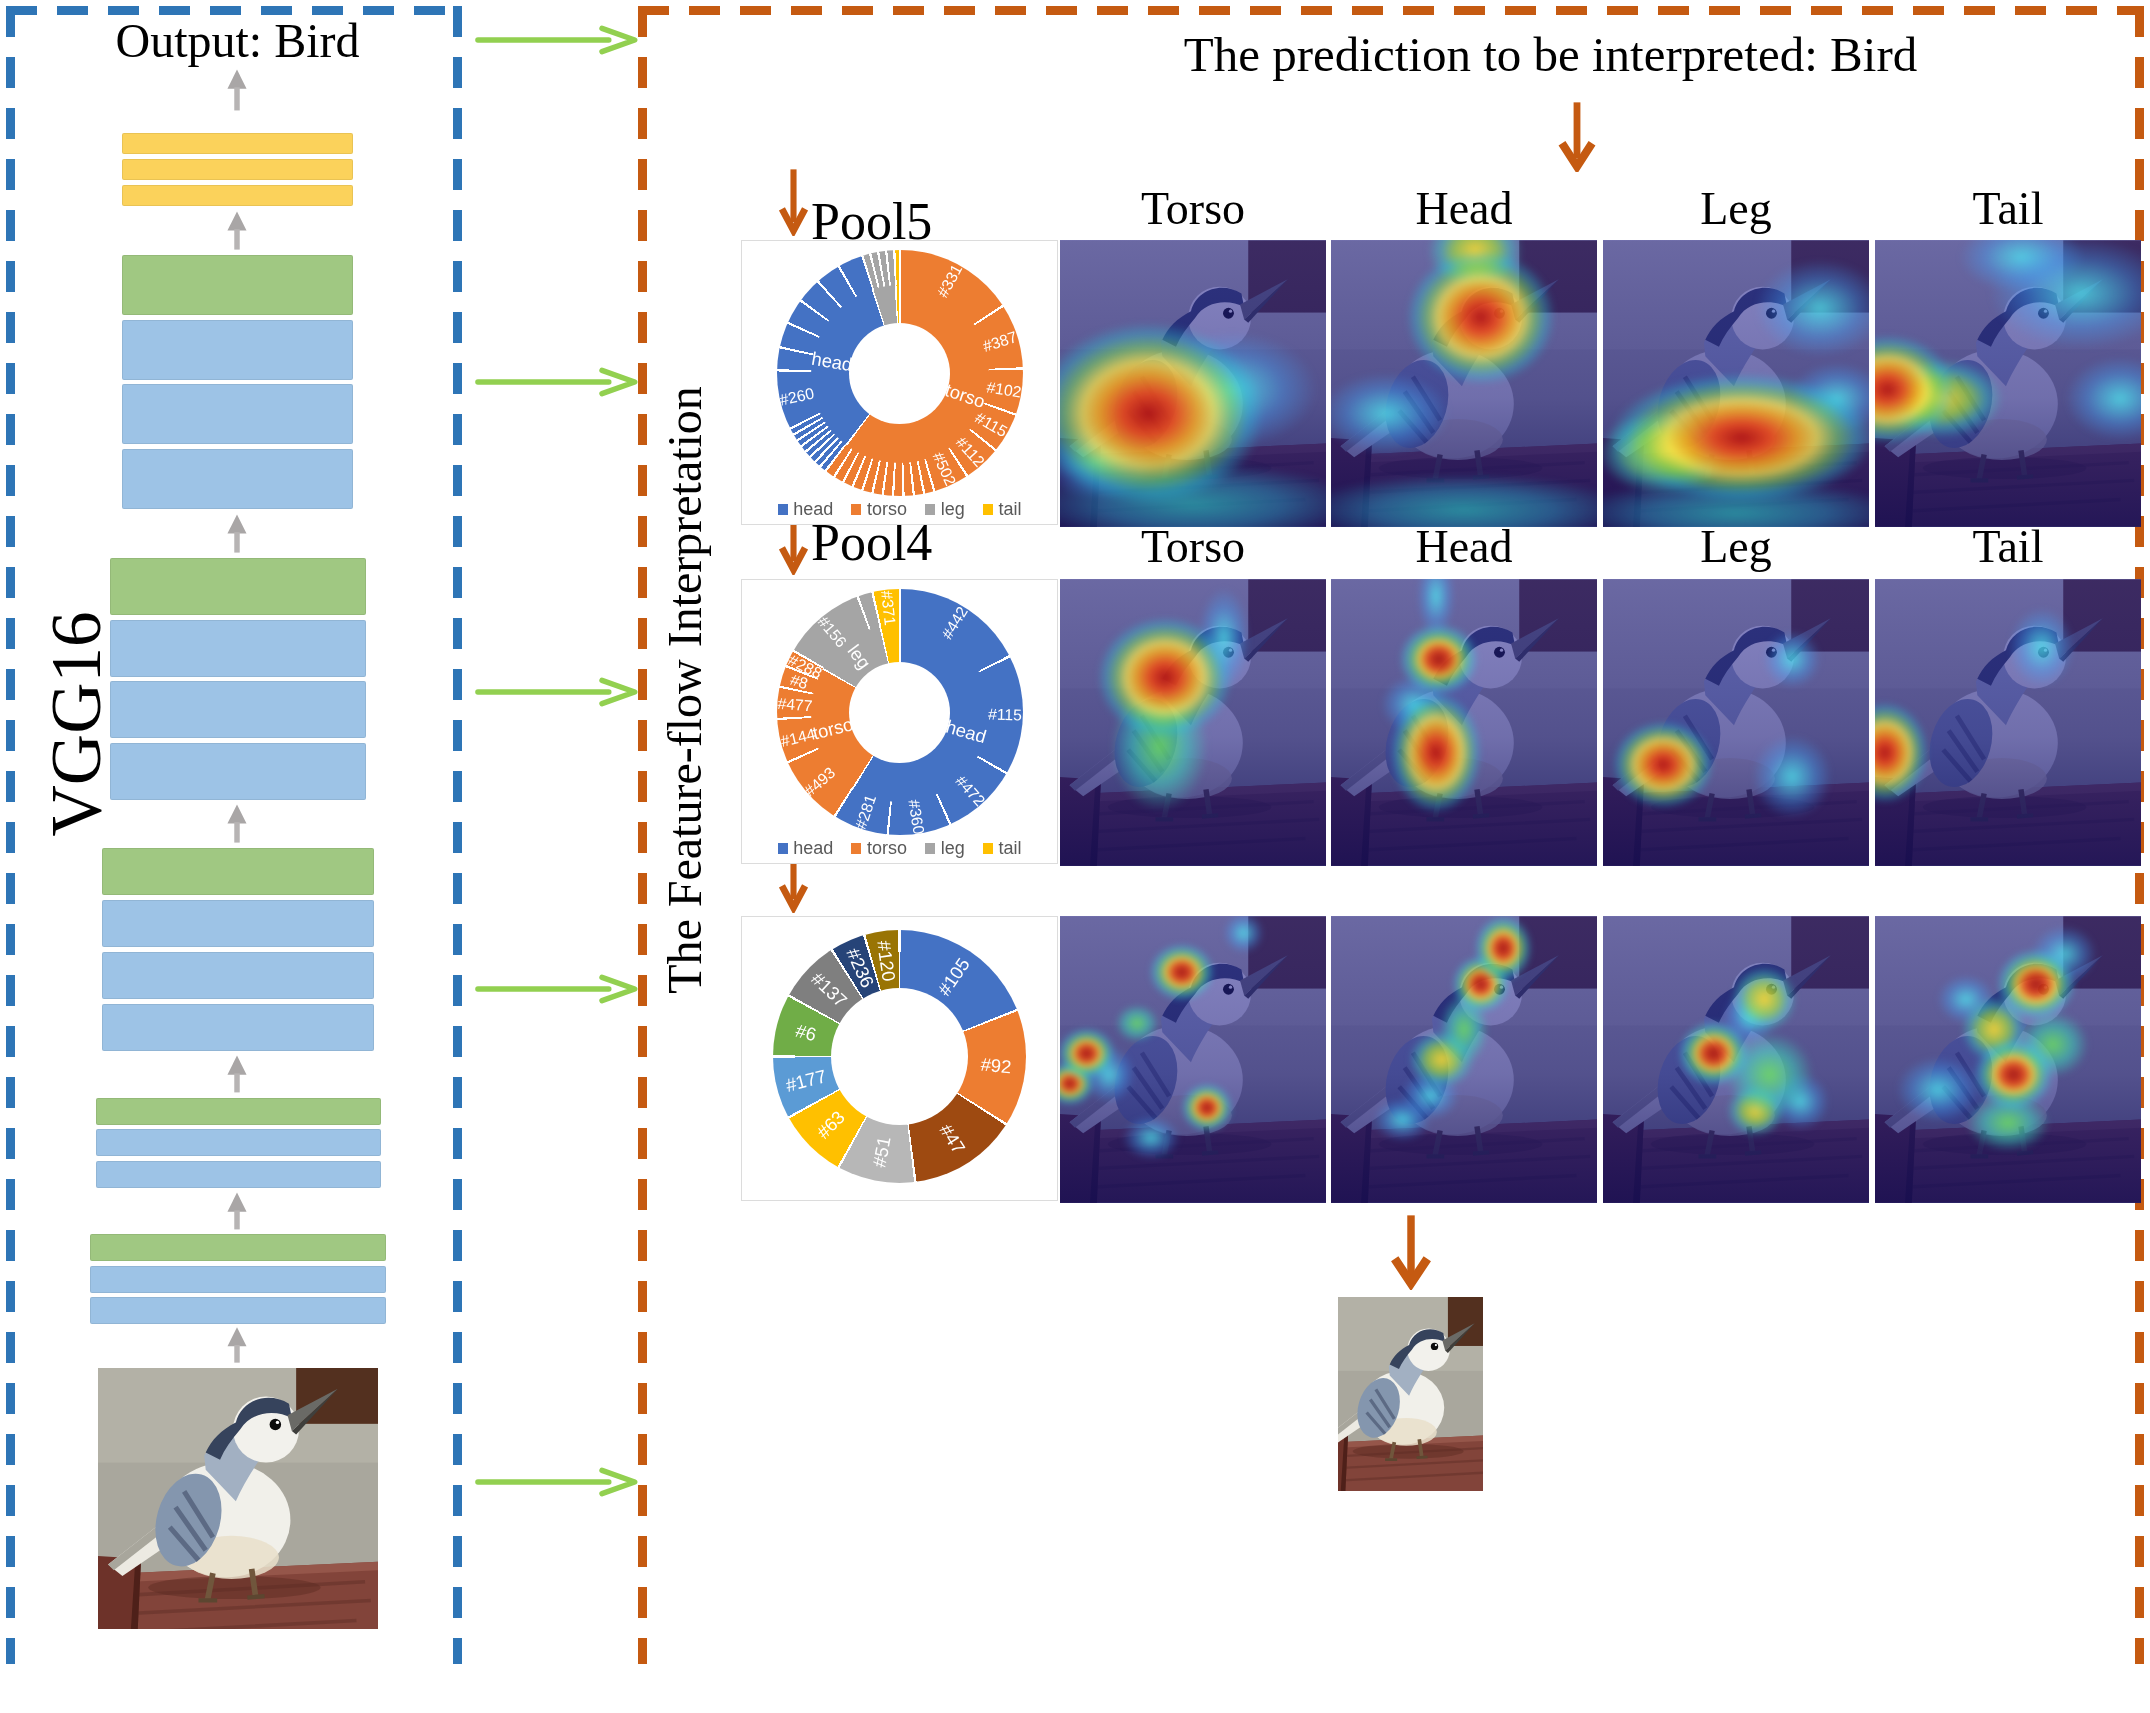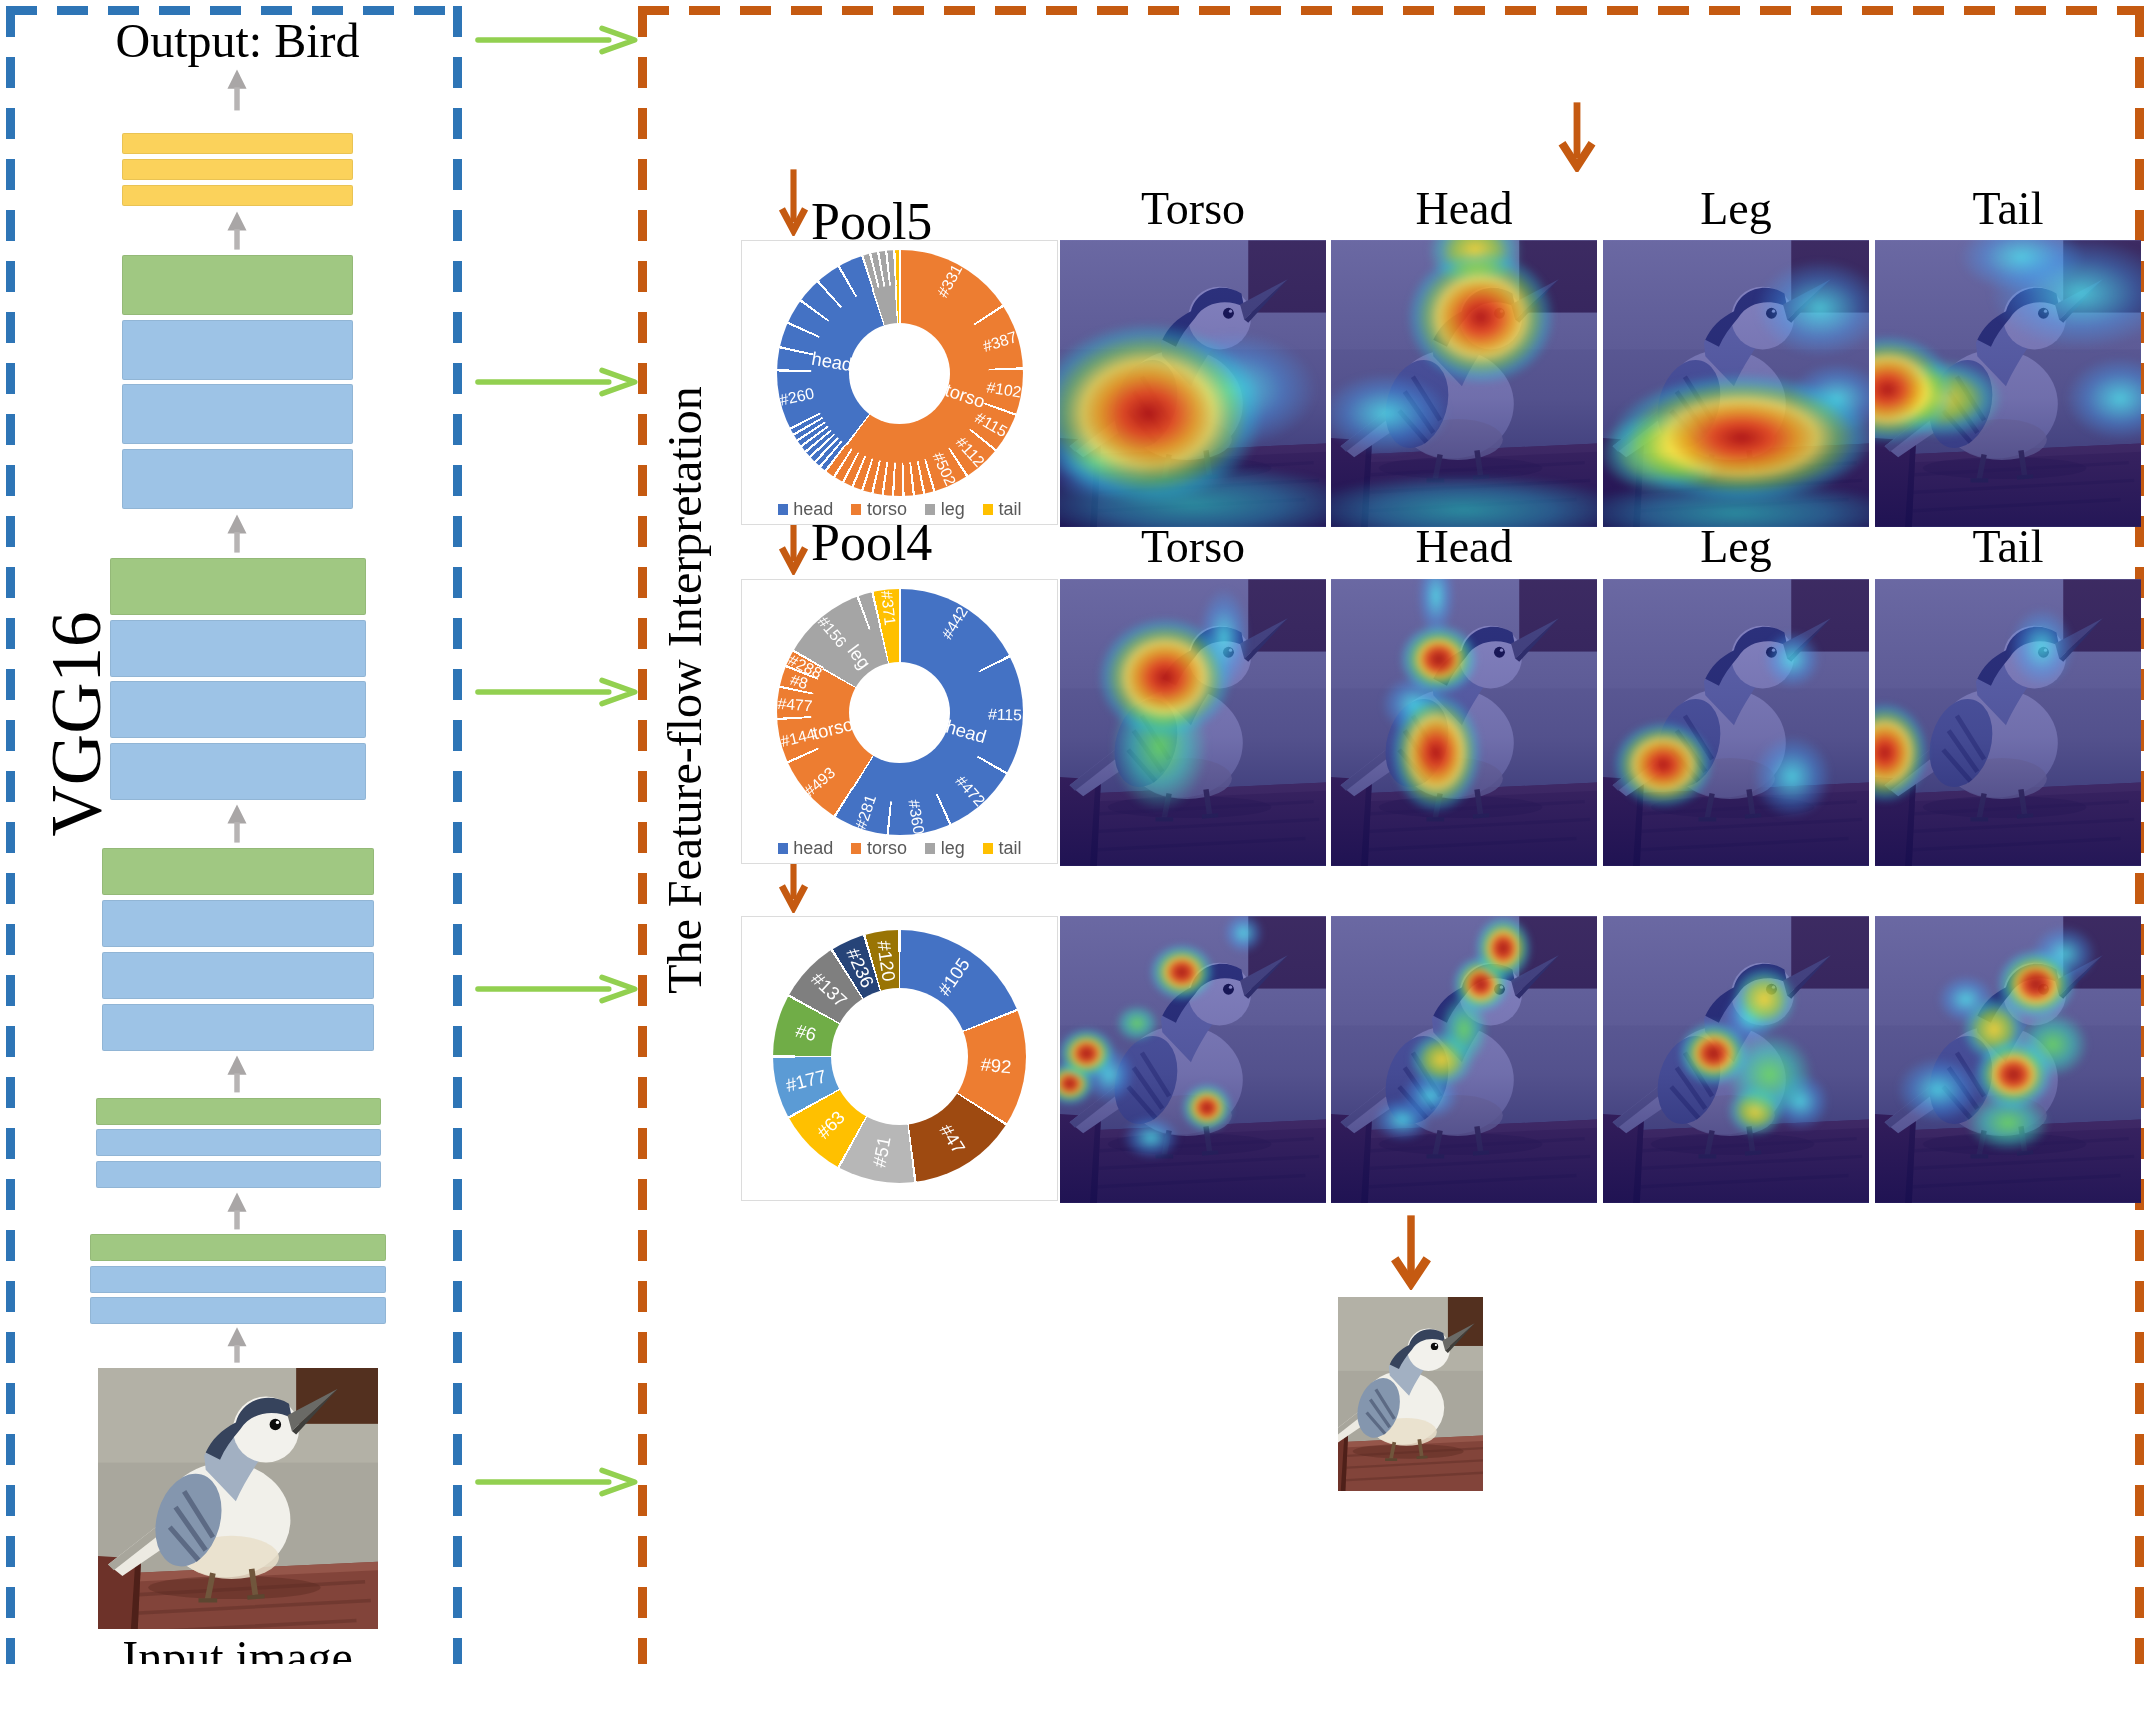--- a/index.html
+++ b/index.html
@@ -147,21 +147,20 @@
 
   <div class="bar pool" style="left:90px;top:1234px;width:294px;height:24.6px"></div>
   <div class="bar conv" style="left:90px;top:1266px;width:294px;height:24.6px"></div>
   <div class="bar conv" style="left:90px;top:1297px;width:294px;height:24.6px"></div>
 
   <div class="photo" style="left:98px;top:1368px;width:280px;height:261px">
     <svg class="scene" viewBox="0 0 410 382" width="280" height="261">
         <use href="#bird-scene" width="100%" height="100%"></use>
       </svg>
   </div>
-  <div class="big" style="left:67px;top:1633px;width:341px">Input image</div>
 
   <svg class="garrow" style="left:475px;top:24.6px" viewBox="0 0 240 44" width="164" height="30">
       <line x1="4" y1="22" x2="196" y2="22"></line>
       <path d="M186,5 L234,22 L186,39"></path>
     </svg>
   <svg class="garrow" style="left:475px;top:367px" viewBox="0 0 240 44" width="164" height="30">
       <line x1="4" y1="22" x2="196" y2="22"></line>
       <path d="M186,5 L234,22 L186,39"></path>
     </svg>
   <svg class="garrow" style="left:475px;top:677px" viewBox="0 0 240 44" width="164" height="30">
@@ -177,20 +176,21 @@
       <path d="M186,5 L234,22 L186,39"></path>
     </svg>
 
   <div class="orange">
     <div class="hd" style="left:638px;top:5.5px;width:1505px"></div>
     <div class="hd" style="left:638px;top:1699px;width:1505px"></div>
     <div class="vd" style="left:638px;top:5.5px;height:1703px"></div>
     <div class="vd" style="left:2135px;top:5.5px;height:1703px"></div>
   </div>
 
+  <div class="big" style="left:1086px;top:29px;width:929px;font-size:49px">The prediction to be interpreted: Bird</div>
   <svg class="oarrow" style="left:1555px;top:101px" width="44" height="71" viewBox="0 0 64 104">
     <line x1="32" y1="2" x2="32" y2="84" stroke-width="10"></line>
       <path d="M10,62 L32,96 L54,62" stroke-width="12"></path>
   </svg>
 
   <div class="big rot" style="left:685px;top:690px;font-size:48px">The Feature-flow Interpretation</div>
 
   <svg class="oarrow" style="left:777px;top:168px" width="33" height="68" viewBox="0 0 48 100">
       <line x1="24" y1="2" x2="24" y2="80" stroke-width="9"></line>
       <path d="M7,60 L24,92 L41,60" stroke-width="10"></path>

